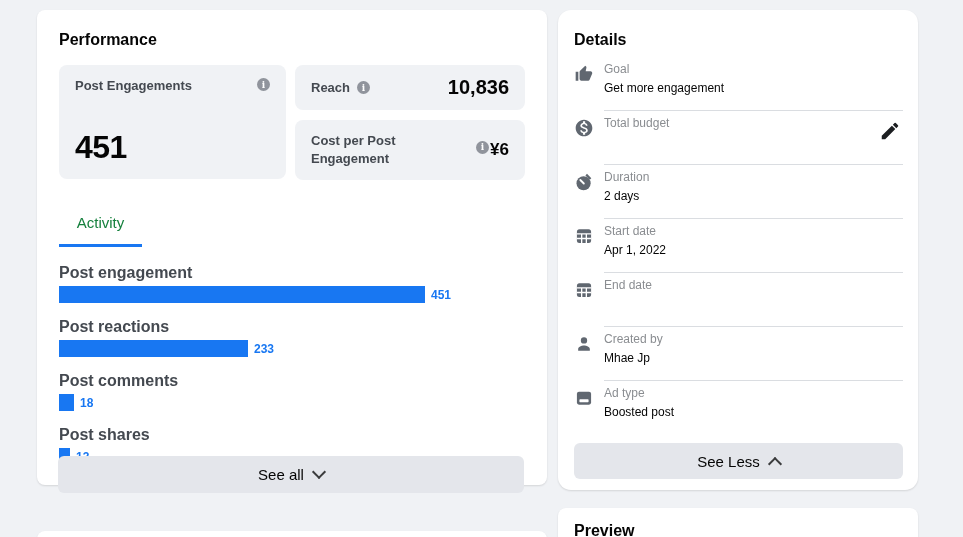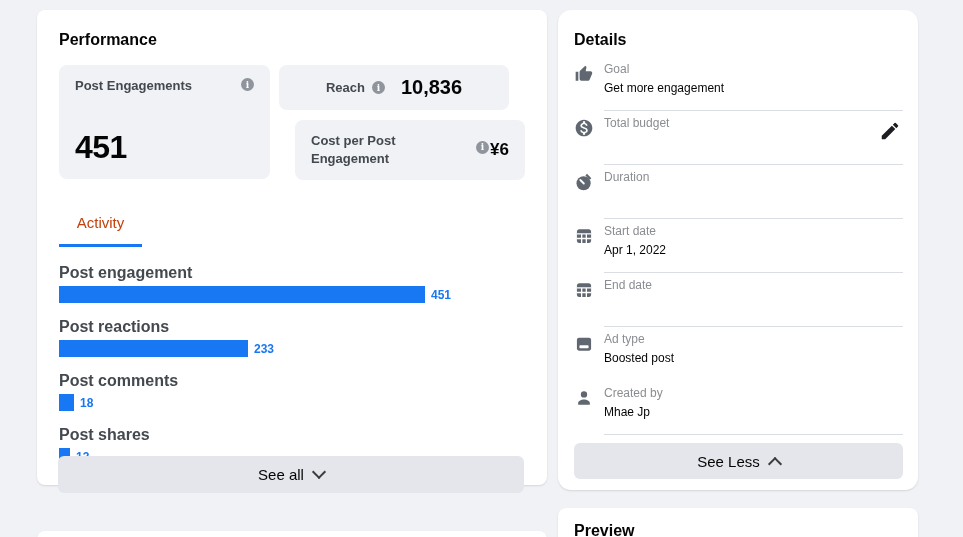--- a/index.html
+++ b/index.html
@@ -8,39 +8,39 @@
     box-shadow:0 1px 2px rgba(0,0,0,.12);box-sizing:border-box;}
   
   #perf-card{left:37px;top:10px;width:510px;height:475px;padding:21px 22px;}
   .card-title{font-size:16px;font-weight:bold;color:#050505;}
   .metrics{display:flex;gap:9px;margin-top:16px;}
   .tile{background:#F0F2F5;border-radius:8px;box-sizing:border-box;}
   .tile-big{width:228px;height:114px;padding:13px 16px;display:flex;
     flex-direction:column;justify-content:space-between;}
   .tile-col{display:flex;flex-direction:column;gap:10px;}
   .tile-reach{width:230px;height:45px;display:flex;align-items:center;
-    justify-content:center;padding:0 16px;gap:16px;}
+    justify-content:space-between;padding:0 16px;gap:16px;}
   .tile-cost{width:230px;height:60px;display:flex;align-items:center;
-    justify-content:space-between;padding:0 16px;margin-left:16px;}
+    justify-content:space-between;padding:0 16px;}
   .tile-label{font-size:13px;font-weight:bold;color:#444950;}
   .tile-label-row{display:flex;align-items:flex-start;justify-content:space-between;}
   .label-with-icon{display:flex;align-items:center;gap:7px;}
   .cost-label{width:125px;line-height:1.4;}
   .big-value{font-size:32px;font-weight:bold;color:#050505;letter-spacing:-.5px;}
   .reach-value{font-size:20px;font-weight:bold;color:#050505;}
   .cost-value{font-size:17px;font-weight:bold;color:#050505;display:flex;
     align-items:center;gap:1px;}
   .cost-value .info-icon{margin-top:-6px;}
   .info-icon{width:13px;height:13px;min-width:13px;border-radius:50%;background:#90949C;
     color:#fff;display:inline-flex;align-items:center;justify-content:center;
     font-size:9px;font-weight:bold;font-family:"DejaVu Serif",serif;cursor:pointer;}
   .info-icon::after{content:"i";}
   .tabs{margin-top:34px;}
   .tab{display:inline-block;width:83px;text-align:center;font-size:15px;
-    color:#c2410c;padding-bottom:13px;border-bottom:3px solid #1877F2;cursor:pointer;}
+    color:#15803d;padding-bottom:13px;border-bottom:3px solid #1877F2;cursor:pointer;}
   #activity-chart{margin-top:17px;}
   .chart-row{margin-bottom:15px;}
   .chart-label{font-size:16px;font-weight:bold;color:#444950;margin-bottom:4px;}
   .bar-line{display:flex;align-items:center;height:17px;}
   .bar{height:17px;}
   .bar-value{margin-left:6px;font-size:12px;font-weight:bold;color:#1877F2;}
   .gray-button{position:absolute;background:#E4E6EB;border:none;border-radius:6px;
     display:flex;align-items:center;justify-content:center;gap:10px;font-size:15px;
     color:#050505;font-family:"Liberation Sans",sans-serif;cursor:pointer;}
   #see-all-btn{left:21px;right:23px;top:446px;height:37px;}
@@ -169,20 +169,21 @@
       </div>
       <div class="detail-row">
         <span class="row-icon">
           <svg viewBox="0 0 24 24">
             <path fill="#606770" d="M15.6 2.2l5.2 5.2-1.9 1.9-5.2-5.2z"></path>
             <circle fill="#606770" cx="11.5" cy="13.5" r="8.5"></circle>
             <path stroke="#FFFFFF" stroke-width="2.2" stroke-linecap="round" d="M11.8 13.8L7.6 9.6" fill="none"></path>
           </svg>
         </span>
         <div class="detail-label">Duration</div>
+        <div class="detail-value">2 days</div>
         <div class="row-divider"></div>
       </div>
       <div class="detail-row">
         <span class="row-icon">
           <svg viewBox="0 0 24 24">
             <rect fill="#606770" x="3.5" y="4" width="17" height="16.5" rx="3"></rect>
             <path stroke="#FFFFFF" stroke-width="1.6" d="M3.5 9.5h17M3.5 15h17M9.2 9.5v11M14.8 9.5v11" fill="none"></path>
           </svg>
         </span>
         <div class="detail-label">Start date</div>
@@ -195,36 +196,36 @@
             <rect fill="#606770" x="3.5" y="4" width="17" height="16.5" rx="3"></rect>
             <path stroke="#FFFFFF" stroke-width="1.6" d="M3.5 9.5h17M3.5 15h17M9.2 9.5v11M14.8 9.5v11" fill="none"></path>
           </svg>
         </span>
         <div class="detail-label">End date</div>
         <div class="row-divider"></div>
       </div>
       <div class="detail-row">
         <span class="row-icon">
           <svg viewBox="0 0 24 24">
+            <path fill="#606770" d="M12 11.5a3.8 3.8 0 1 0-3.8-3.8 3.8 3.8 0 0 0 3.8 3.8zm0 2.3c-3 0-7 1.6-7 4.2V20h14v-2c0-2.6-4-4.2-7-4.2z"></path>
+          </svg>
+        </span>
+        <div class="detail-label">Created by</div>
+        <div class="detail-value">Mhae Jp</div>
+        <div class="row-divider"></div>
+      </div>
+      <div class="detail-row">
+        <span class="row-icon">
+          <svg viewBox="0 0 24 24">
             <rect fill="#606770" x="3.5" y="4.5" width="17" height="15.5" rx="2.5"></rect>
             <rect fill="#FFFFFF" x="6.5" y="13.5" width="11" height="3.6" rx=".8"></rect>
           </svg>
         </span>
         <div class="detail-label">Ad type</div>
         <div class="detail-value">Boosted post</div>
-      </div>
-      <div class="detail-row">
-        <span class="row-icon">
-          <svg viewBox="0 0 24 24">
-            <path fill="#606770" d="M12 11.5a3.8 3.8 0 1 0-3.8-3.8 3.8 3.8 0 0 0 3.8 3.8zm0 2.3c-3 0-7 1.6-7 4.2V20h14v-2c0-2.6-4-4.2-7-4.2z"></path>
-          </svg>
-        </span>
-        <div class="detail-label">Created by</div>
-        <div class="detail-value">Mhae Jp</div>
-        <div class="row-divider"></div>
       </div>
     </div>
 
   <button class="gray-button" id="see-less-btn">
     <span>See Less</span>
     <span class="chev chev-up"></span>
   </button>
 </div>
 
 <div class="card" id="preview-card">

